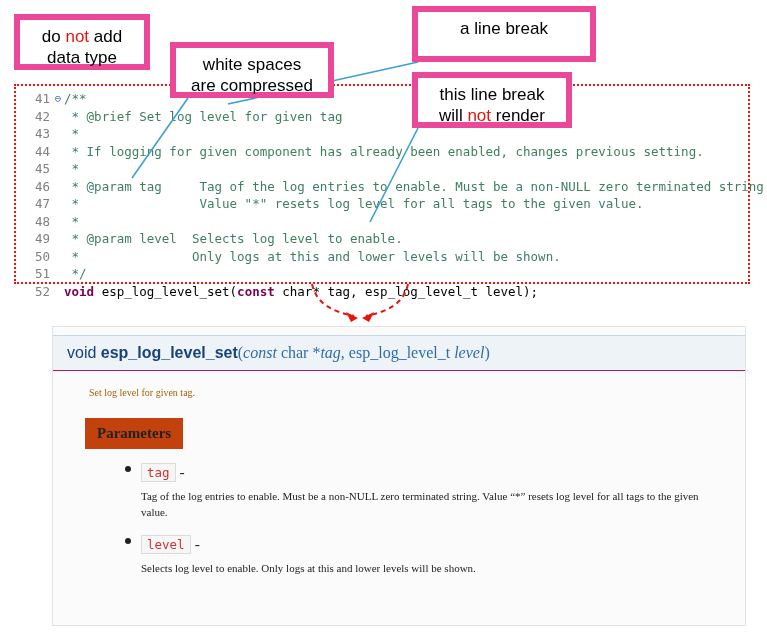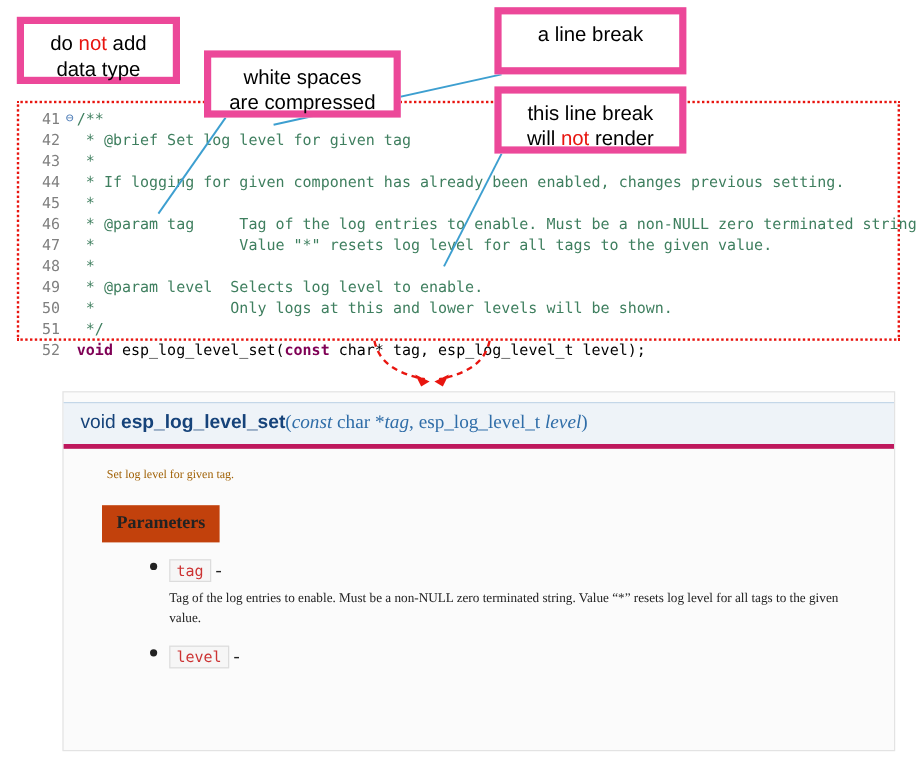--- a/index.html
+++ b/index.html
@@ -27,21 +27,21 @@
     padding: 6px 10px;
     box-sizing: border-box;
     z-index: 5;
   }
   .callout .red {
     color: #e8150f;
   }
 
   #callout-datatype { left: 14px;  top: 14px;  width: 136px; height: 56px; }
   #callout-spaces   { left: 170px; top: 42px;  width: 164px; height: 56px; }
-  #callout-break-yes{ left: 412px; top: 6px;   width: 160px; height: 56px; }
+  #callout-break-yes{ left: 412px; top: 6px;   width: 184px; height: 56px; }
   #callout-break-no { left: 412px; top: 72px;  width: 160px; height: 56px; }
 
   
   .leader {
     position: absolute;
     z-index: 4;
   }
 
   
   #code-block {
@@ -108,21 +108,21 @@
     width: 694px;
     height: 300px;
     background: #fbfbfb;
     border: 1px solid #e3e3e3;
     box-sizing: border-box;
     z-index: 2;
   }
   #doc-signature {
     background: #eef3f8;
     border-top: 1px solid #c4d7e8;
-    border-bottom: 4px solid #be185d;
+    border-bottom: 1px solid #be185d;
     padding: 8px 14px;
     font-family: "Liberation Serif", serif;
     font-size: 16px;
     color: #333333;
     margin-top: 8px;
   }
   #doc-signature .fn {
     color: #16437a;
     font-weight: bold;
     font-family: "Liberation Sans", sans-serif;
@@ -328,16 +328,17 @@
 
   <ul class="param-list">
     <li class="param-item">
       <span class="param-bullet"></span>
       <span class="param-name">tag</span><span class="param-dash">-</span>
       <div class="param-desc">Tag of the log entries to enable. Must be a non-NULL zero terminated string. Value “*” resets log level for all tags to the given value.</div>
     </li>
     <li class="param-item">
       <span class="param-bullet"></span>
       <span class="param-name">level</span><span class="param-dash">-</span>
+      <div class="param-desc">Selects log level to enable. Only logs at this and lower levels will be shown.</div>
     </li>
   </ul>
 
 </div>
 
 </body></html>

